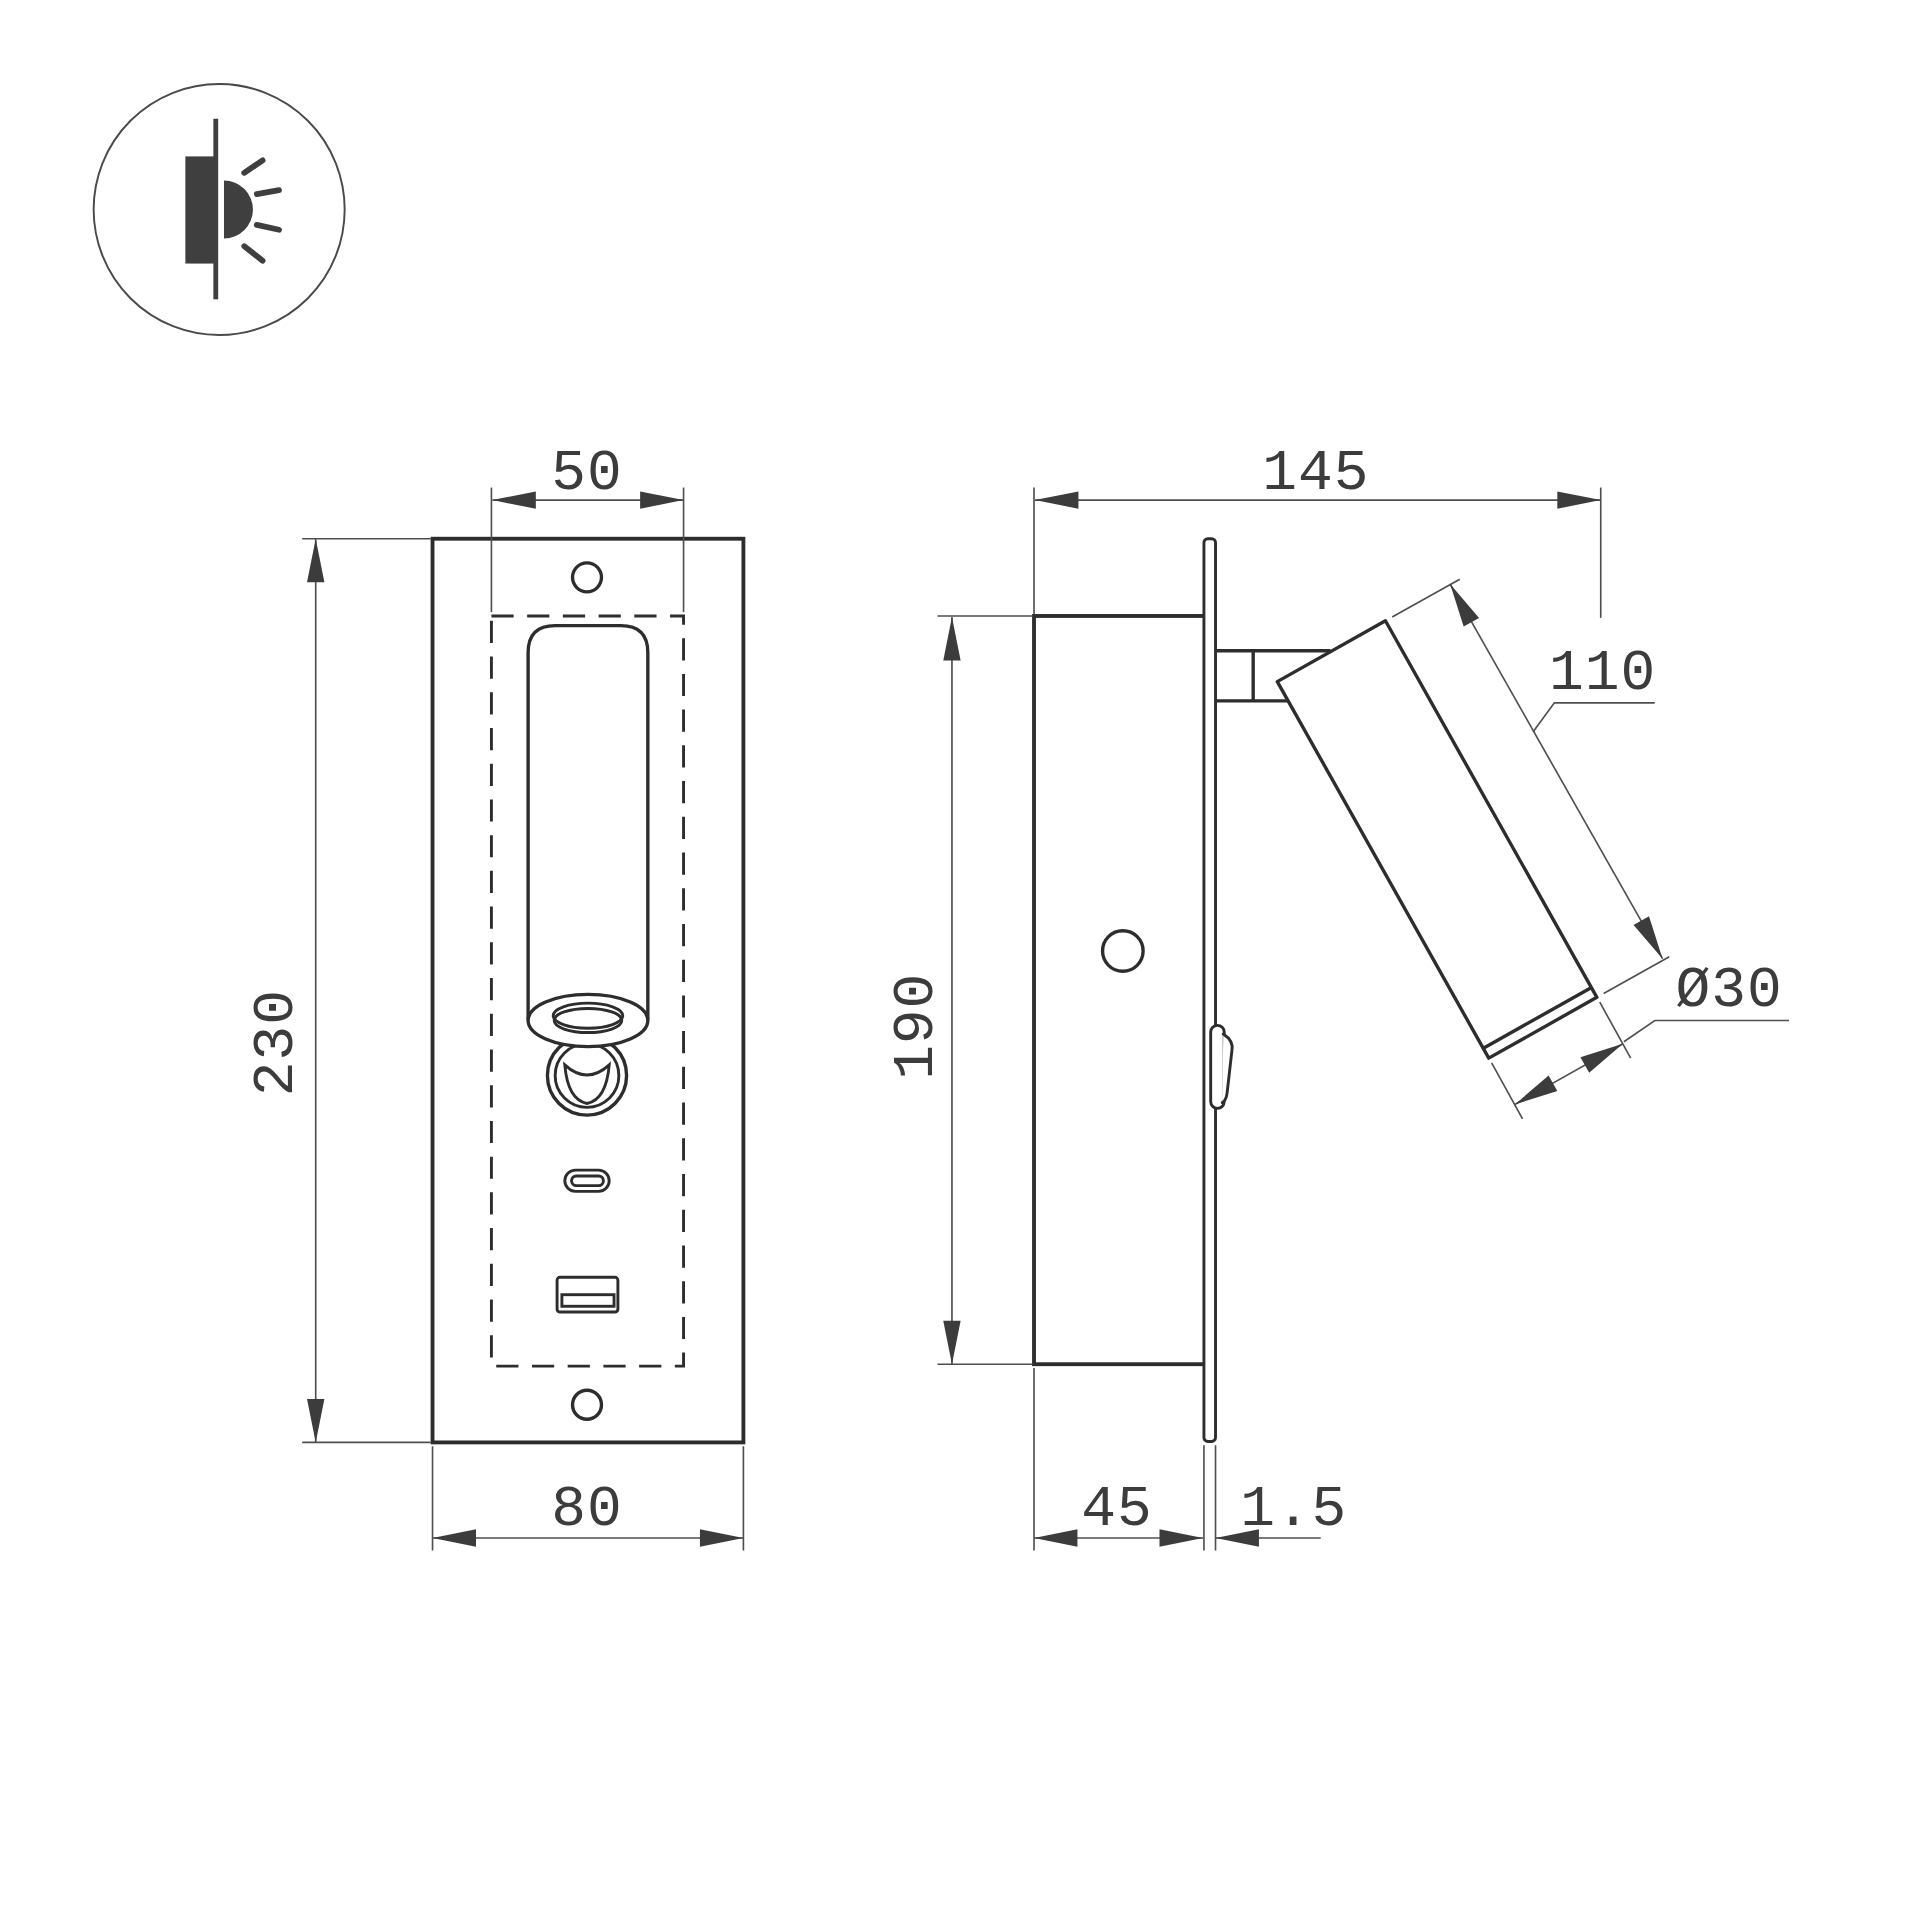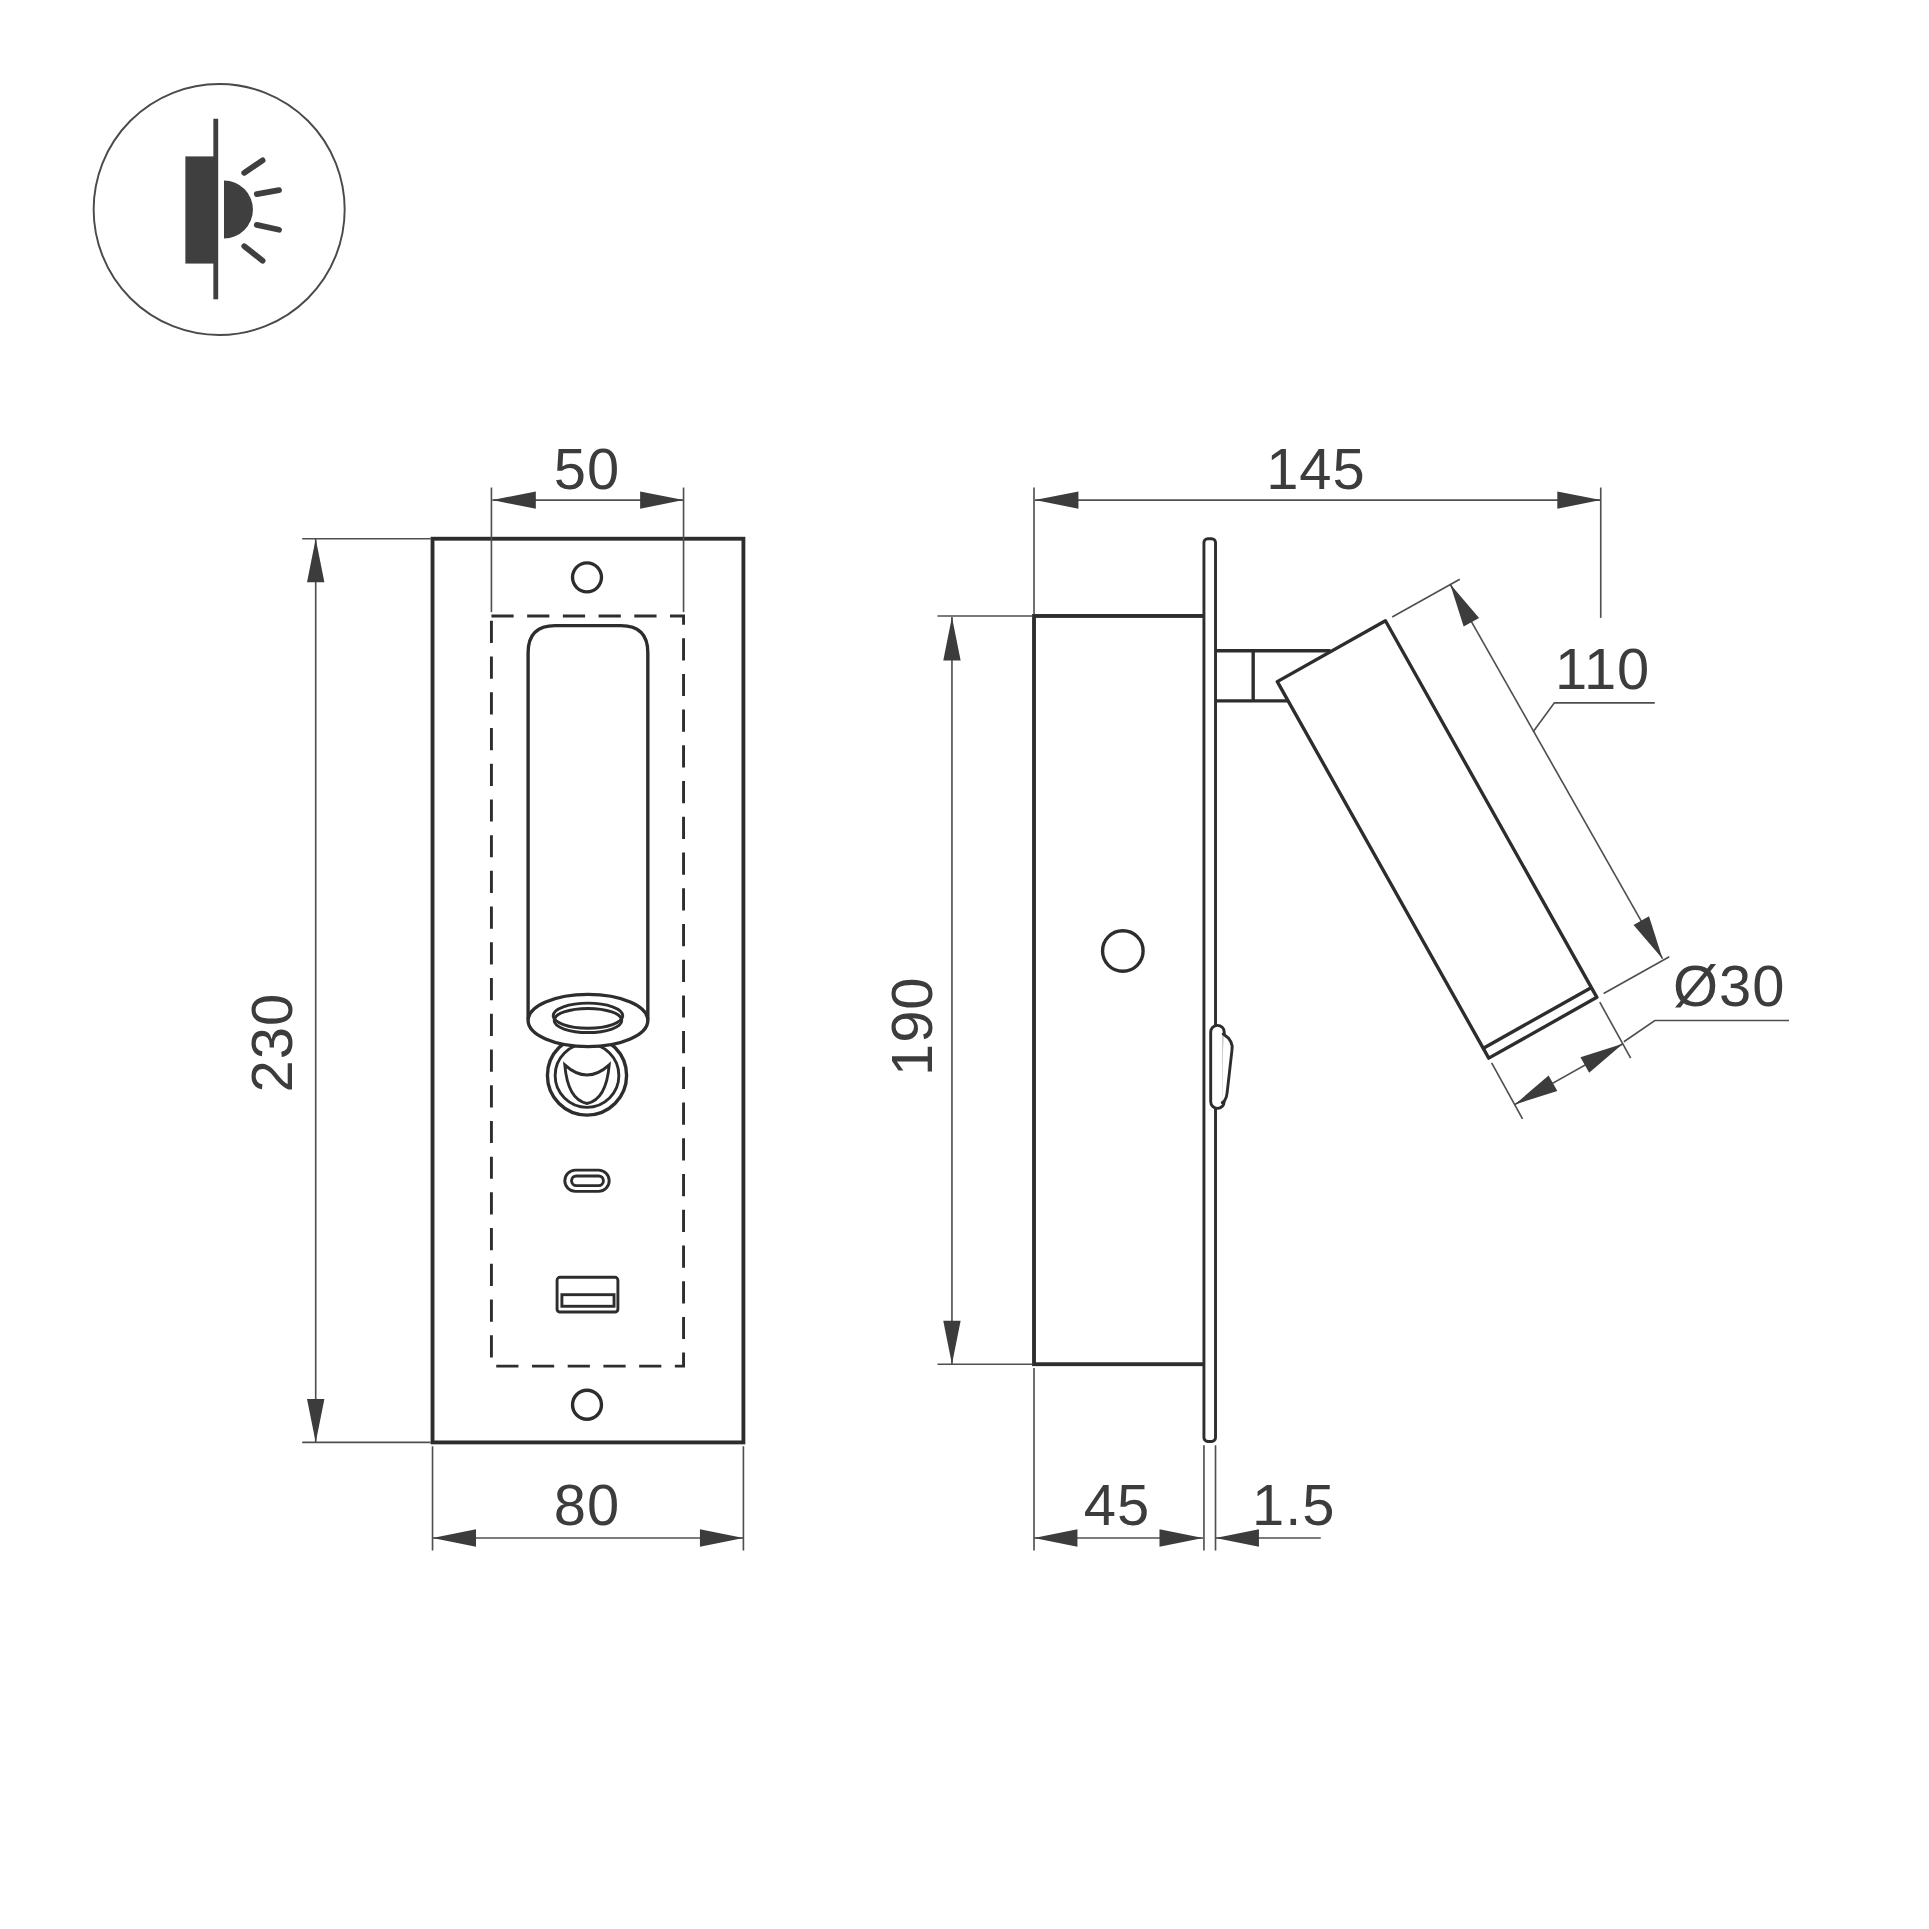--- a/index.html
+++ b/index.html
@@ -6,20 +6,21 @@
     margin: 0;
     padding: 0;
     background: #ffffff;
     font-family: "Liberation Sans", sans-serif;
   }
   .page {
     width: 1929px;
     height: 1929px;
     background: #ffffff;
     position: relative;
+    font-family: Liberation Mono, monospace;
   }
   svg { display: block; }
 
   
   .outline      { stroke: #2d2d2d; stroke-width: 4;   fill: none; }
   .outline-med  { stroke: #2d2d2d; stroke-width: 3.5; fill: none; }
   .outline-thin { stroke: #2d2d2d; stroke-width: 3;   fill: none; }
   .white-fill   { fill: #ffffff; }
   .dashed       { stroke: #2d2d2d; stroke-width: 3; fill: none; stroke-dasharray: 23 14; }
   .dim          { stroke: #4f4f4f; stroke-width: 1.7; fill: none; }

